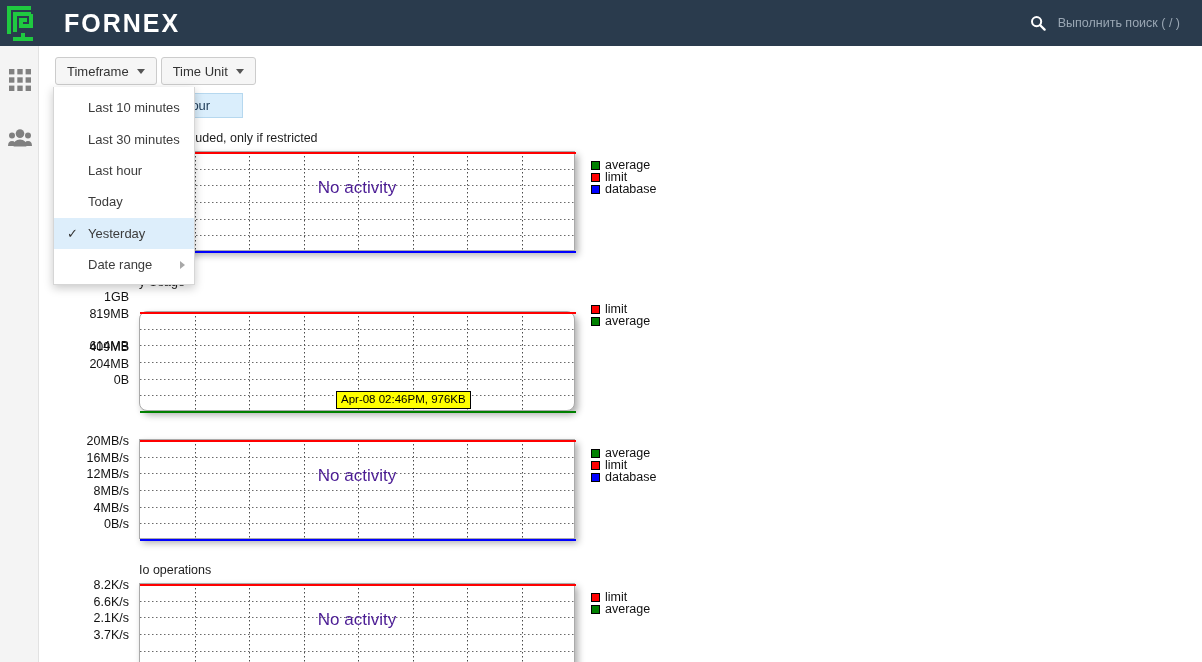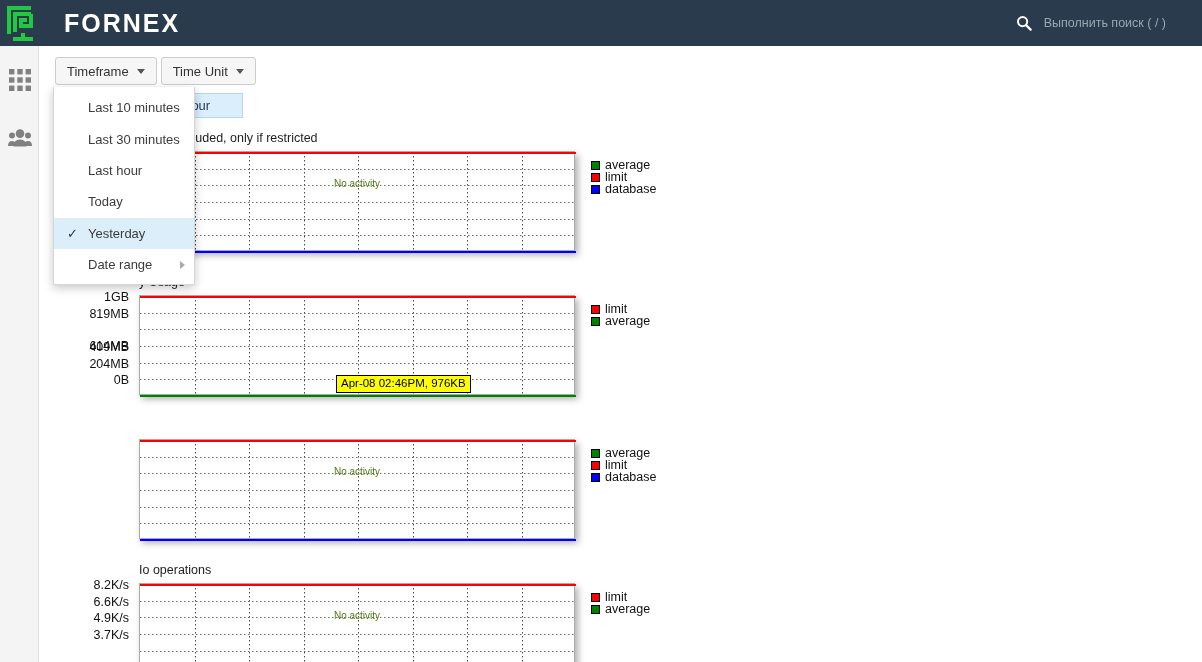--- a/index.html
+++ b/index.html
@@ -30,21 +30,21 @@
     color: #ffffff;
     font-size: 25px;
     font-weight: bold;
     letter-spacing: 2.0px;
     margin-left: 18px;
     line-height: 1;
   }
   #search-area {
     margin-left: auto;
     display: flex; align-items: center;
-    padding-right: 36px;
+    padding-right: 22px;
     height: 48px;
     cursor: text;
   }
   #search-icon-wrap { display:flex; align-items:center; margin-right: 12px; }
   #search-placeholder {
     color: #9aa7b4;
     font-size: 12.5px;
     white-space: nowrap;
   }
 
@@ -169,22 +169,22 @@
     width: 436px;
     background: #ffffff;
     border: 1px solid #aaaaaa;
     box-shadow: 3px 4px 7px rgba(0,0,0,0.32);
   }
   .grid-svg { position: absolute; inset: 0; display: block; }
   .no-activity {
     position: absolute;
     left: 0; right: 0;
     text-align: center;
-    font-size: 10px;
-    color: #4d7c0f;
+    font-size: 17px;
+    color: #4c1d95;
     pointer-events: none;
   }
   .y-labels {
     position: absolute;
     left: 0; width: 95px;
     text-align: right;
     font-size: 12.5px;
     color: #111111;
   }
   .y-label { position: absolute; right: 0; line-height: 1; white-space: nowrap; }
@@ -336,21 +336,21 @@
       <div class="chart-block" style="top: 229px; height: 130px;">
         <div class="chart-title">y Usage</div>
         <div class="y-labels" style="top: 20px; height: 100px;">
           <div class="y-label" style="top: -4px; padding-right: 5px;">1GB</div>
           <div class="y-label" style="top: 13px; padding-right: 5px;">819MB</div>
           <div class="y-label" style="top: 29px; padding-right: 5px; margin-top: 16px;">614MB</div>
           <div class="y-label" style="top: 46px; padding-right: 5px;">409MB</div>
           <div class="y-label" style="top: 63px; padding-right: 5px;">204MB</div>
           <div class="y-label" style="top: 79px; padding-right: 5px;">0B</div>
         </div>
-        <div class="plot-shell" style="top: 20px; height: 100px;">
+        <div class="plot-shell" style="top: 36px; height: 100px; border-radius: 8px;">
           <svg class="grid-svg" width="436" height="100" viewBox="0 0 436 100">
             <line x1="55.5" y1="0" x2="55.5" y2="100" stroke="#4a4a4a" stroke-width="1" stroke-dasharray="1.5,2.5"></line>
             <line x1="109.5" y1="0" x2="109.5" y2="100" stroke="#4a4a4a" stroke-width="1" stroke-dasharray="1.5,2.5"></line>
             <line x1="164.5" y1="0" x2="164.5" y2="100" stroke="#4a4a4a" stroke-width="1" stroke-dasharray="1.5,2.5"></line>
             <line x1="218.5" y1="0" x2="218.5" y2="100" stroke="#4a4a4a" stroke-width="1" stroke-dasharray="1.5,2.5"></line>
             <line x1="273.5" y1="0" x2="273.5" y2="100" stroke="#4a4a4a" stroke-width="1" stroke-dasharray="1.5,2.5"></line>
             <line x1="327.5" y1="0" x2="327.5" y2="100" stroke="#4a4a4a" stroke-width="1" stroke-dasharray="1.5,2.5"></line>
             <line x1="382.5" y1="0" x2="382.5" y2="100" stroke="#4a4a4a" stroke-width="1" stroke-dasharray="1.5,2.5"></line>
             <line x1="0" y1="17.5" x2="436" y2="17.5" stroke="#6a6a6a" stroke-width="1" stroke-dasharray="1.5,2.5"></line>
             <line x1="0" y1="33.5" x2="436" y2="33.5" stroke="#6a6a6a" stroke-width="1" stroke-dasharray="1.5,2.5"></line>
@@ -367,20 +367,28 @@
             <span class="legend-swatch" style="background: rgb(255, 0, 0);"></span>
             <span>limit</span>
           </div>
           <div class="legend-row">
             <span class="legend-swatch" style="background: rgb(0, 128, 0);"></span>
             <span>average</span>
           </div>
         </div>
       </div>
       <div class="chart-block" style="top: 373px; height: 130px;">
+        <div class="y-labels" style="top: 20px; height: 100px;">
+          <div class="y-label" style="top: -4px; padding-right: 5px;">20MB/s</div>
+          <div class="y-label" style="top: 13px; padding-right: 5px;">16MB/s</div>
+          <div class="y-label" style="top: 29px; padding-right: 5px;">12MB/s</div>
+          <div class="y-label" style="top: 46px; padding-right: 5px;">8MB/s</div>
+          <div class="y-label" style="top: 63px; padding-right: 5px;">4MB/s</div>
+          <div class="y-label" style="top: 79px; padding-right: 5px;">0B/s</div>
+        </div>
         <div class="plot-shell" style="top: 20px; height: 100px;">
           <svg class="grid-svg" width="436" height="100" viewBox="0 0 436 100">
             <line x1="55.5" y1="0" x2="55.5" y2="100" stroke="#4a4a4a" stroke-width="1" stroke-dasharray="1.5,2.5"></line>
             <line x1="109.5" y1="0" x2="109.5" y2="100" stroke="#4a4a4a" stroke-width="1" stroke-dasharray="1.5,2.5"></line>
             <line x1="164.5" y1="0" x2="164.5" y2="100" stroke="#4a4a4a" stroke-width="1" stroke-dasharray="1.5,2.5"></line>
             <line x1="218.5" y1="0" x2="218.5" y2="100" stroke="#4a4a4a" stroke-width="1" stroke-dasharray="1.5,2.5"></line>
             <line x1="273.5" y1="0" x2="273.5" y2="100" stroke="#4a4a4a" stroke-width="1" stroke-dasharray="1.5,2.5"></line>
             <line x1="327.5" y1="0" x2="327.5" y2="100" stroke="#4a4a4a" stroke-width="1" stroke-dasharray="1.5,2.5"></line>
             <line x1="382.5" y1="0" x2="382.5" y2="100" stroke="#4a4a4a" stroke-width="1" stroke-dasharray="1.5,2.5"></line>
             <line x1="0" y1="17.5" x2="436" y2="17.5" stroke="#6a6a6a" stroke-width="1" stroke-dasharray="1.5,2.5"></line>
@@ -406,21 +414,21 @@
             <span class="legend-swatch" style="background: rgb(0, 0, 255);"></span>
             <span>database</span>
           </div>
         </div>
       </div>
       <div class="chart-block" style="top: 517px; height: 130px;">
         <div class="chart-title">Io operations</div>
         <div class="y-labels" style="top: 20px; height: 100px;">
           <div class="y-label" style="top: -4px; padding-right: 5px;">8.2K/s</div>
           <div class="y-label" style="top: 13px; padding-right: 5px;">6.6K/s</div>
-          <div class="y-label" style="top: 29px; padding-right: 5px;">4.9K/s</div>
+          <div class="y-label" style="top: 29px; padding-right: 5px;">2.1K/s</div>
           <div class="y-label" style="top: 46px; padding-right: 5px;">3.7K/s</div>
         </div>
         <div class="plot-shell" style="top: 20px; height: 100px;">
           <svg class="grid-svg" width="436" height="100" viewBox="0 0 436 100">
             <line x1="55.5" y1="0" x2="55.5" y2="100" stroke="#4a4a4a" stroke-width="1" stroke-dasharray="1.5,2.5"></line>
             <line x1="109.5" y1="0" x2="109.5" y2="100" stroke="#4a4a4a" stroke-width="1" stroke-dasharray="1.5,2.5"></line>
             <line x1="164.5" y1="0" x2="164.5" y2="100" stroke="#4a4a4a" stroke-width="1" stroke-dasharray="1.5,2.5"></line>
             <line x1="218.5" y1="0" x2="218.5" y2="100" stroke="#4a4a4a" stroke-width="1" stroke-dasharray="1.5,2.5"></line>
             <line x1="273.5" y1="0" x2="273.5" y2="100" stroke="#4a4a4a" stroke-width="1" stroke-dasharray="1.5,2.5"></line>
             <line x1="327.5" y1="0" x2="327.5" y2="100" stroke="#4a4a4a" stroke-width="1" stroke-dasharray="1.5,2.5"></line>

